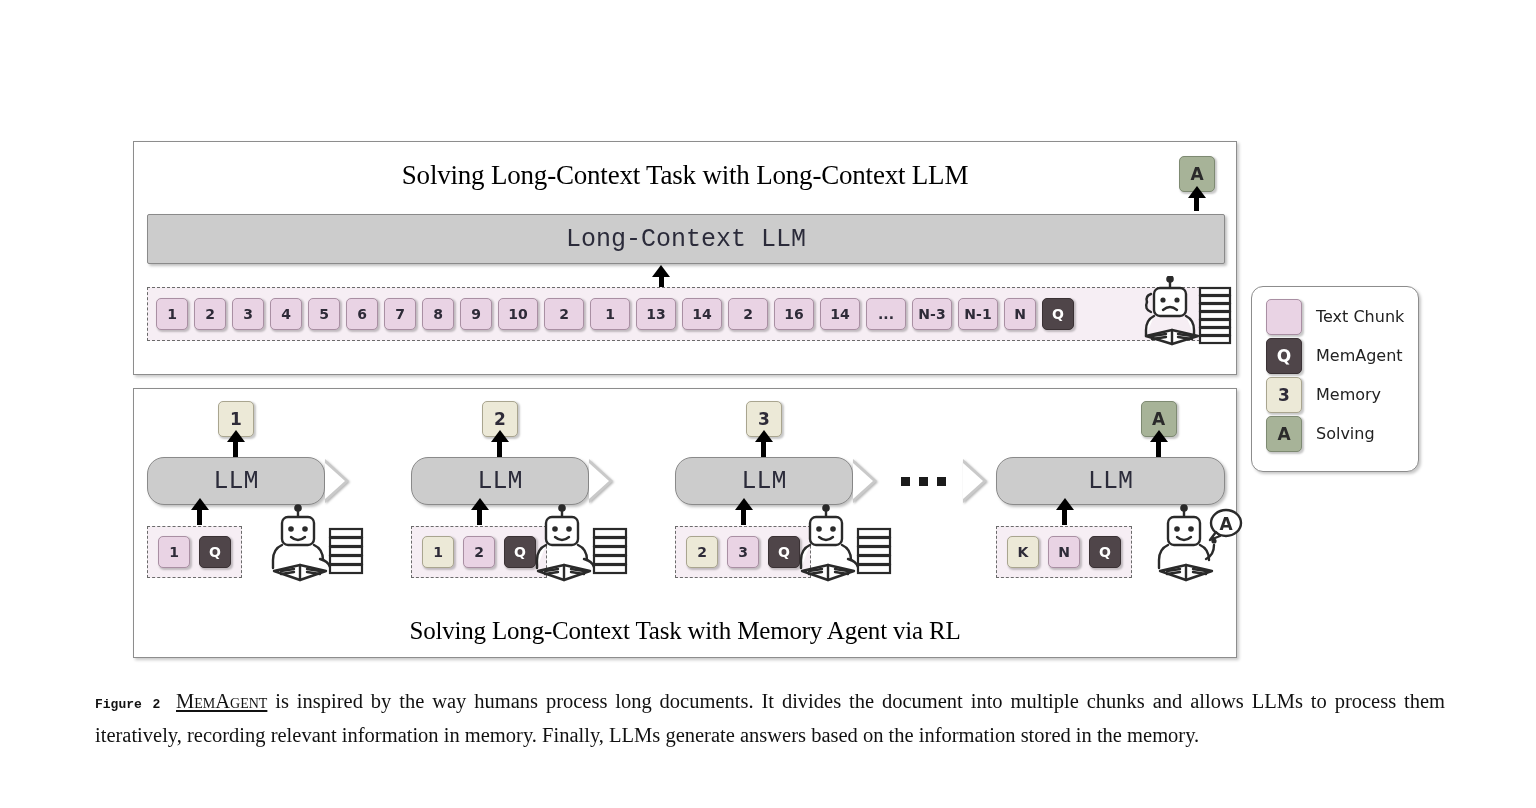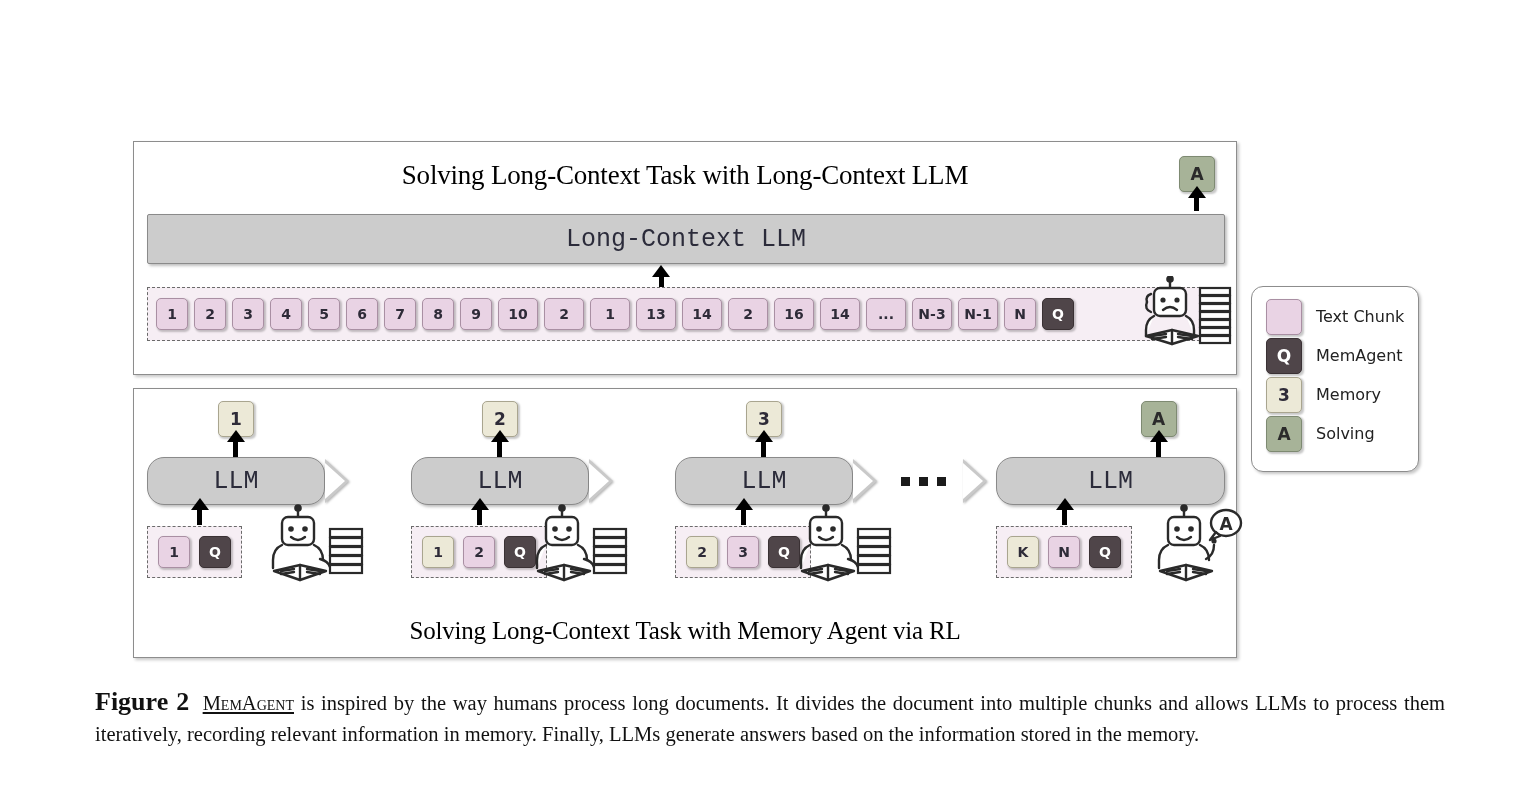--- a/index.html
+++ b/index.html
@@ -151,21 +151,21 @@
   
   #caption {
     position: absolute;
     left: 95px; top: 686px; width: 1350px;
     font-family: "Liberation Serif", serif;
     font-size: 20.5px;
     line-height: 31px;
     color: #111;
     text-align: justify;
   }
-  #caption b { font-family: Liberation Serif, serif; font-size: 26px; }
+  #caption b { font-family: Liberation Mono, monospace; font-size: 13px; }
   .smallcaps { font-variant: small-caps; text-decoration: underline; }
 
   
   .robot { position: absolute; }
 </style>
 </head>
 <body>
 
 <div class="fig">
 

